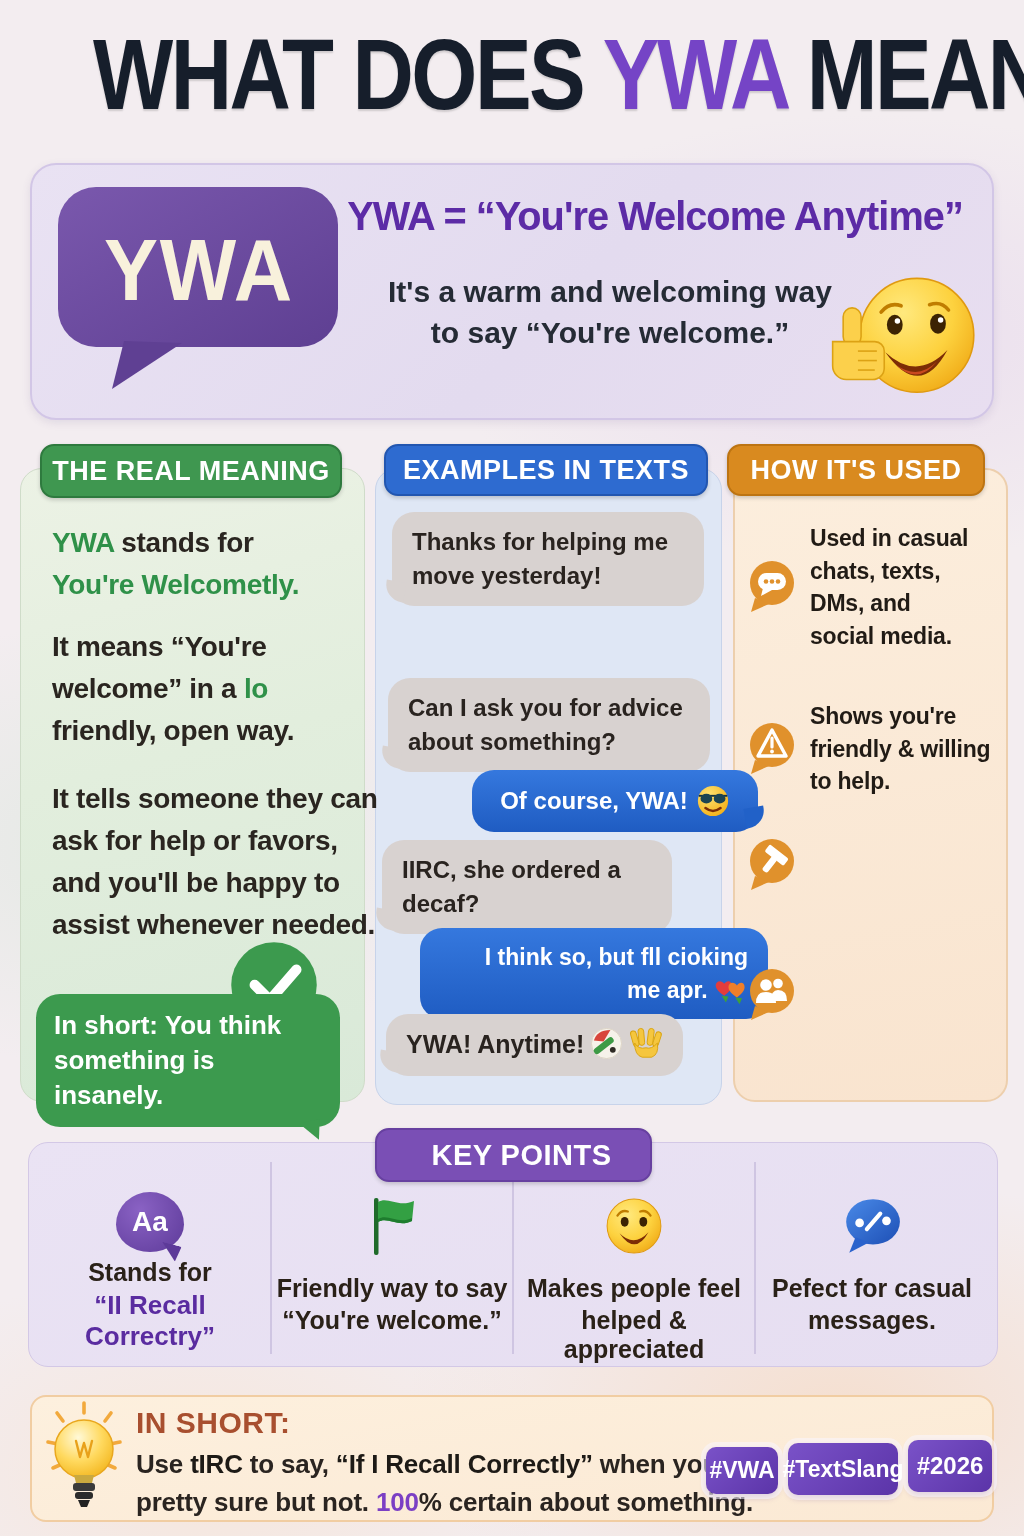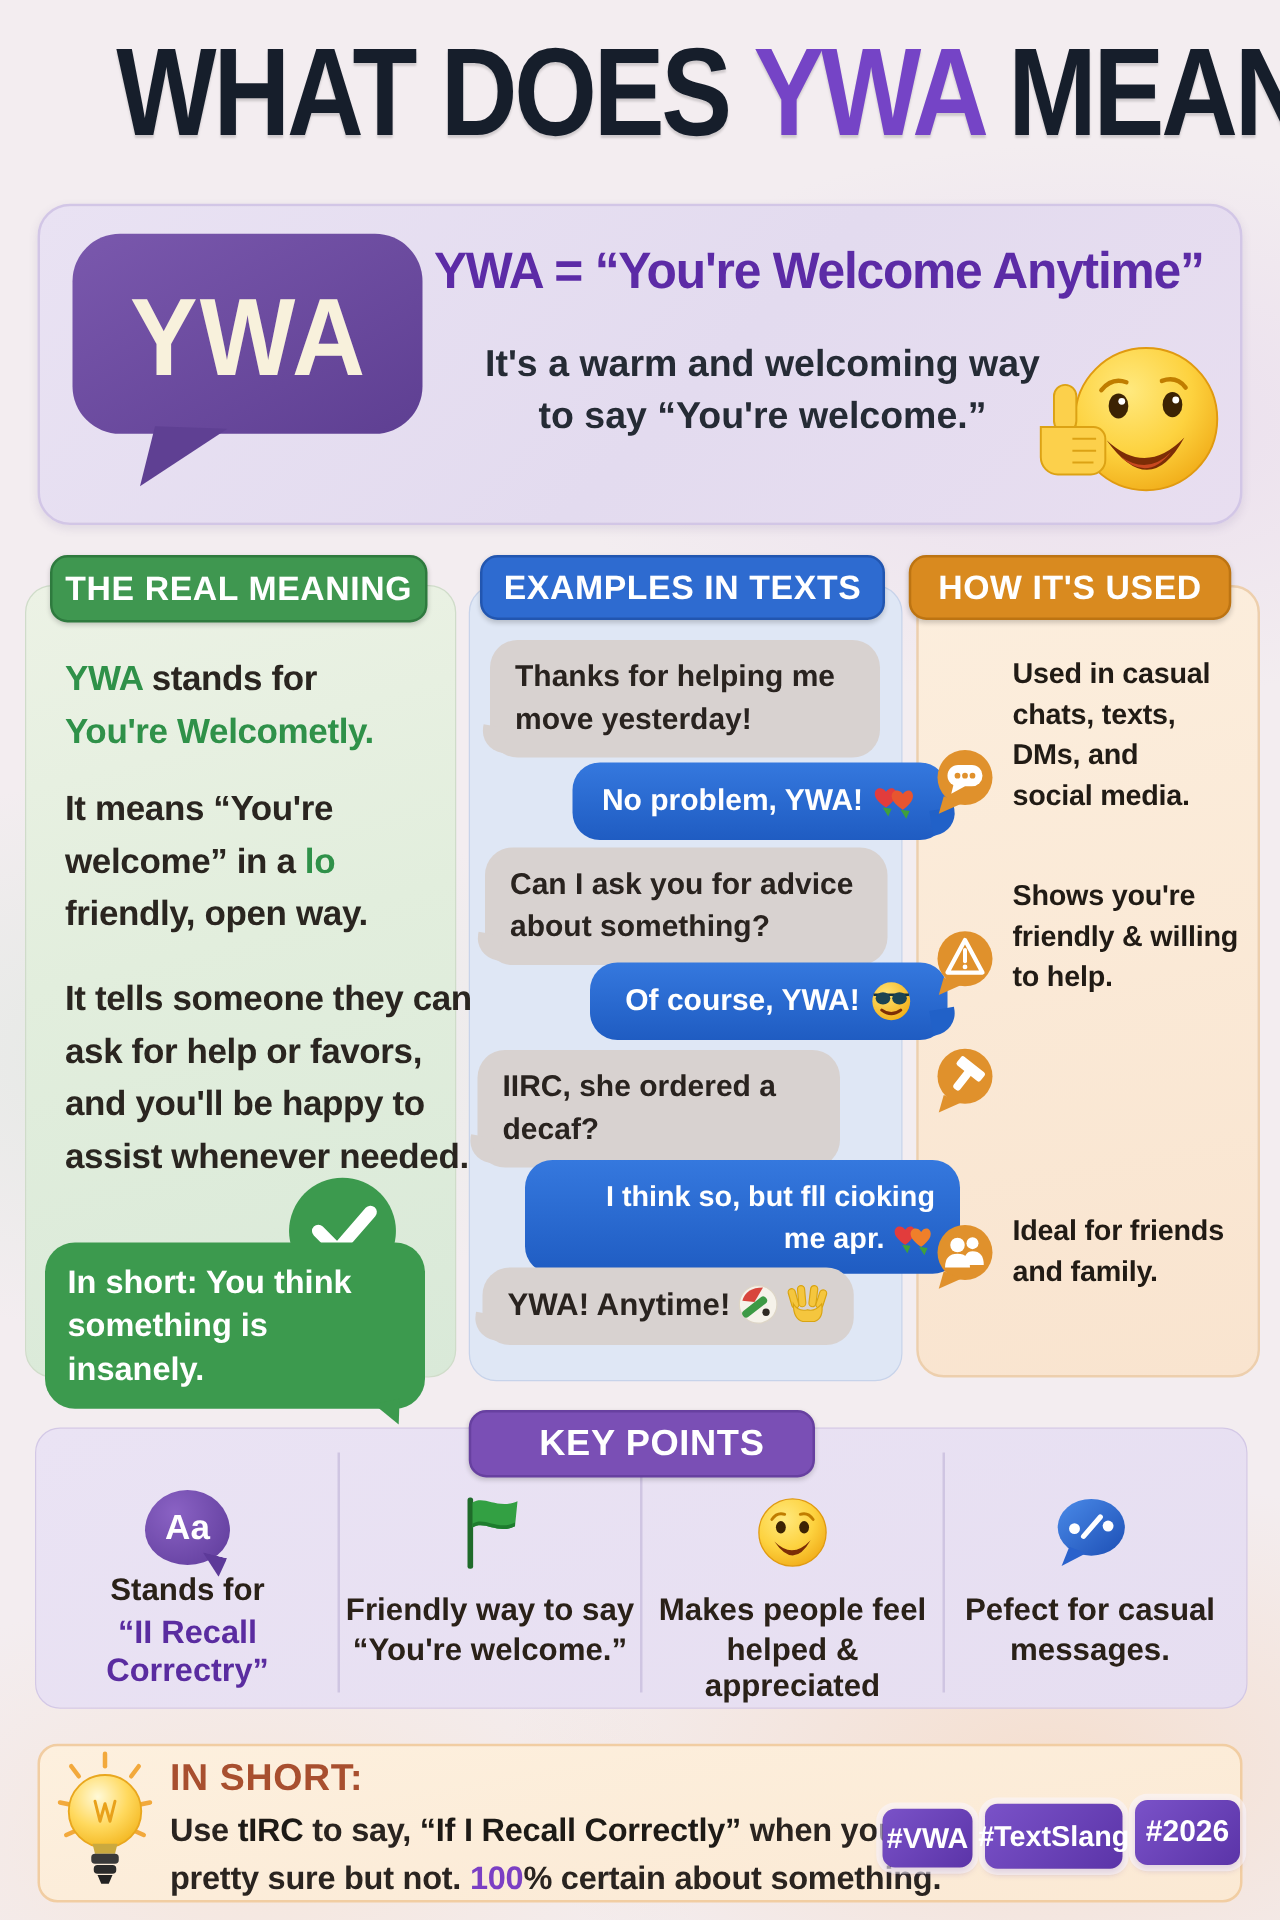--- a/index.html
+++ b/index.html
@@ -73,21 +73,21 @@
   .b1{left:392px;top:512px;width:312px;}
   .b2{left:458px;top:610px;width:300px;height:62px;}
   .b3{left:388px;top:678px;width:322px;}
   .b4{left:472px;top:770px;width:286px;height:62px;}
   .b5{left:382px;top:840px;width:290px;}
   .b6{left:420px;top:928px;width:348px;text-align:right;font-size:23px;}
   .b6 svg{vertical-align:-8px;}
   .b7{left:386px;top:1014px;display:inline-flex;align-items:flex-start;gap:6px;white-space:nowrap;font-size:25px;}
 
   
-  .use-item{left:745px;width:262px;display:flex;gap:11px;align-items:flex-end;}
+  .use-item{left:745px;width:262px;display:flex;gap:11px;align-items:center;}
   .use-item svg{flex-shrink:0;}
   .use-text{font-size:23px;font-weight:bold;color:#211b15;line-height:1.42;white-space:pre-line;letter-spacing:-.2px;padding-top:2px;}
   .u1{top:520px;} .u2{top:698px;} .u3{top:836px;} .u4{top:966px;}
 
   
   .kp-panel{left:28px;top:1142px;width:968px;height:223px;border-radius:20px;
     background:linear-gradient(160deg,#eae3f4 0%,#e6def1 100%);border:1px solid #d3c8e6;}
   .kp-div{top:1162px;width:2px;height:192px;background:#cfc5e2;}
   .kp-cell{top:1184px;width:240px;text-align:center;}
   .kp-ico{height:84px;display:flex;align-items:center;justify-content:center;}
@@ -193,29 +193,20 @@
       <path d="M80 76 L93 98 L60 86 Z" fill="#3c9a4e"></path>
       <path d="M36 46 L51 61 L77 31" stroke="#fff" stroke-width="10" fill="none" stroke-linecap="round" stroke-linejoin="round"></path>
     </svg>
   </div>
   <div class="abs rm-bubble">In short: You think
 something is insanely.</div>
 
   <div class="abs bub bub-gray b1">Thanks for helping me
 move yesterday!</div>
 
-  <div class="abs bub bub-blue bub-row b2">
-    <span>No problem, YWA!</span>
-    <svg viewBox="0 0 40 34" width="36" height="31">
-      <path d="M12 8 C9 3 2 4 2 10 C2 16 12 22 12 22 C12 22 21 16 21 10 C21 4 15 3 12 8 Z" fill="#e23c3c"></path>
-      <path d="M27 10 C24 5 17 6 17 12 C17 18 27 24 27 24 C27 24 36 18 36 12 C36 6 30 5 27 10 Z" fill="#e8552f"></path>
-      <path d="M9 22 L14 30 L17 23 Z" fill="#3fa03c"></path>
-      <path d="M25 24 L30 32 L33 25 Z" fill="#3fa03c"></path>
-    </svg>
-  </div>
 
   <div class="abs bub bub-gray b3">Can I ask you for advice
 about something?</div>
 
   <div class="abs bub bub-blue bub-row b4">
     <span>Of course, YWA!</span>
     <svg viewBox="0 0 36 36" width="34" height="34">
       <defs>
           <radialGradient id="gy2" cx="35%" cy="30%" r="80%">
         <stop offset="0%" stop-color="#ffe373"></stop>
@@ -302,22 +293,20 @@
 
   <div class="abs use-item u4">
     <svg viewBox="0 0 54 56" width="54" height="56">
       <circle cx="27" cy="25" r="22" fill="#e0912c"></circle>
       <path d="M10 40 L6 54 L24 46 Z" fill="#e0912c"></path>
       <circle cx="33" cy="17.5" r="4.8" fill="#fff"></circle>
       <path d="M26 35 Q26 24 33 24 Q42 24 42 35 Z" fill="#fff"></path>
       <circle cx="21" cy="19" r="5.8" fill="#fff"></circle>
       <path d="M11 37 Q11 26 21 26 Q31 26 31 37 Z" fill="#fff"></path>
     </svg>
-    <div class="use-text">Ideal for friends
-and family.</div>
   </div>
 
   <div class="abs kp-panel"></div>
   <div class="abs kp-div" style="left:270px;"></div>
   <div class="abs kp-div" style="left:512px;"></div>
   <div class="abs kp-div" style="left:754px;"></div>
   <div class="abs pill pill-purple">KEY POINTS</div>
 
   <div class="abs kp-cell" style="left:30px;">
     <div class="aa-icon">

